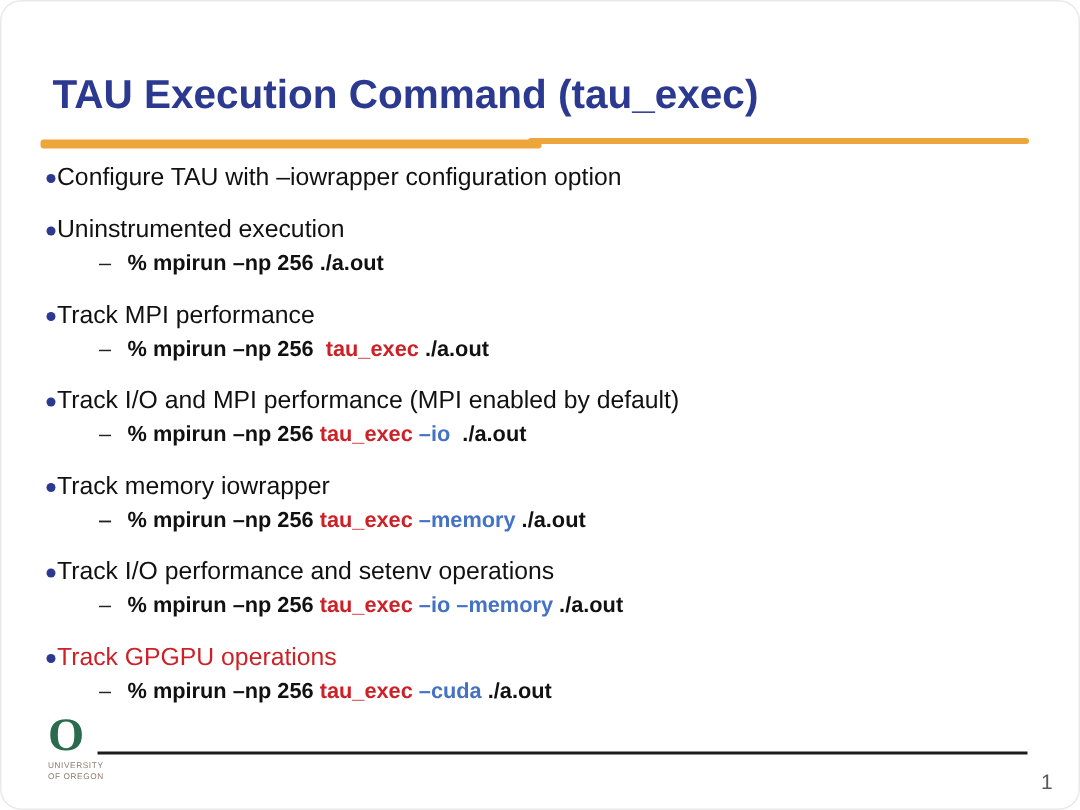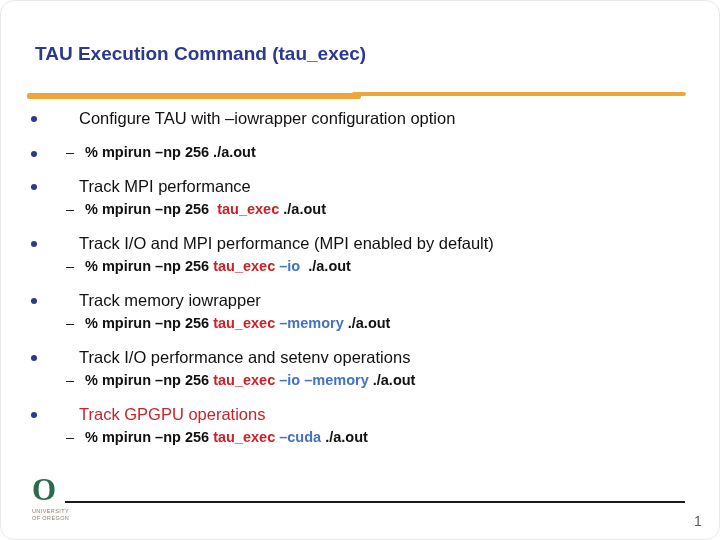--- a/index.html
+++ b/index.html
@@ -13,21 +13,21 @@
   }
   .slide-frame {
     position: absolute; inset: 0;
     border: 1px solid #e9e9e9;
     border-radius: 14px;
     pointer-events: none;
   }
   .slide-title {
     position: absolute;
     left: 35px; top: 30px;
-    font-size: 19px;
+    font-size: 27px;
     font-weight: bold;
     letter-spacing: 0;
     color: var(--title_navy, #2B3990);
     white-space: nowrap;
   }
   .accent-thick {
     position: absolute;
     left: 27px; top: 93px;
     width: 334px; height: 6px;
     background: var(--accent_gold, #EDA63C);
@@ -40,21 +40,21 @@
     background: var(--accent_gold, #EDA63C);
     border-radius: 2px;
   }
   .content {
     position: absolute;
     left: 0; top: 106px; right: 0;
   }
   .bullet-row {
     position: relative;
     margin-top: 14px;
-    padding-left: 79px;
+    padding-left: 38px;
     font-size: 16.5px;
     line-height: 21px;
     white-space: pre-wrap;
   }
   .bullet-row:first-child { margin-top: 2px; }
   .bullet-dot {
     position: absolute;
     left: 31px; top: 8px;
     width: 6px; height: 6px;
     border-radius: 50%;
@@ -114,21 +114,21 @@
 
 <div class="slide-frame"></div>
 
 <h1 class="slide-title">TAU Execution Command (tau_exec)</h1>
 
 <div class="accent-thick"></div>
 <div class="accent-thin"></div>
 
 <div class="content">
     <div class="bullet-row"><span class="bullet-dot"></span><span class="seg-black">Configure TAU with –iowrapper configuration option</span></div>
-    <div class="bullet-row"><span class="bullet-dot"></span></div>
+    <div class="bullet-row"><span class="bullet-dot"></span><span class="seg-black">Uninstrumented execution</span></div>
     <div class="sub-row"><span class="sub-dash">–</span><span class="seg-black">% mpirun –np 256 ./a.out</span></div>
     <div class="bullet-row"><span class="bullet-dot"></span><span class="seg-black">Track MPI performance</span></div>
     <div class="sub-row"><span class="sub-dash">–</span><span class="seg-black">% mpirun –np 256  </span><span class="seg-red">tau_exec</span><span class="seg-black"> ./a.out</span></div>
     <div class="bullet-row"><span class="bullet-dot"></span><span class="seg-black">Track I/O and MPI performance (MPI enabled by default)</span></div>
     <div class="sub-row"><span class="sub-dash">–</span><span class="seg-black">% mpirun –np 256 </span><span class="seg-red">tau_exec</span><span class="seg-black"> </span><span class="seg-blue">–io</span><span class="seg-black">  ./a.out</span></div>
     <div class="bullet-row"><span class="bullet-dot"></span><span class="seg-black">Track memory iowrapper</span></div>
     <div class="sub-row"><span class="sub-dash">–</span></div>
     <div class="sub-row"><span class="sub-dash">–</span><span class="seg-black">% mpirun –np 256 </span><span class="seg-red">tau_exec</span><span class="seg-black"> </span><span class="seg-blue">–memory</span><span class="seg-black"> ./a.out</span></div>
     <div class="bullet-row"><span class="bullet-dot"></span><span class="seg-black">Track I/O performance and setenv operations</span></div>
     <div class="sub-row"><span class="sub-dash">–</span><span class="seg-black">% mpirun –np 256 </span><span class="seg-red">tau_exec</span><span class="seg-black"> </span><span class="seg-blue">–io –memory</span><span class="seg-black"> ./a.out</span></div>

